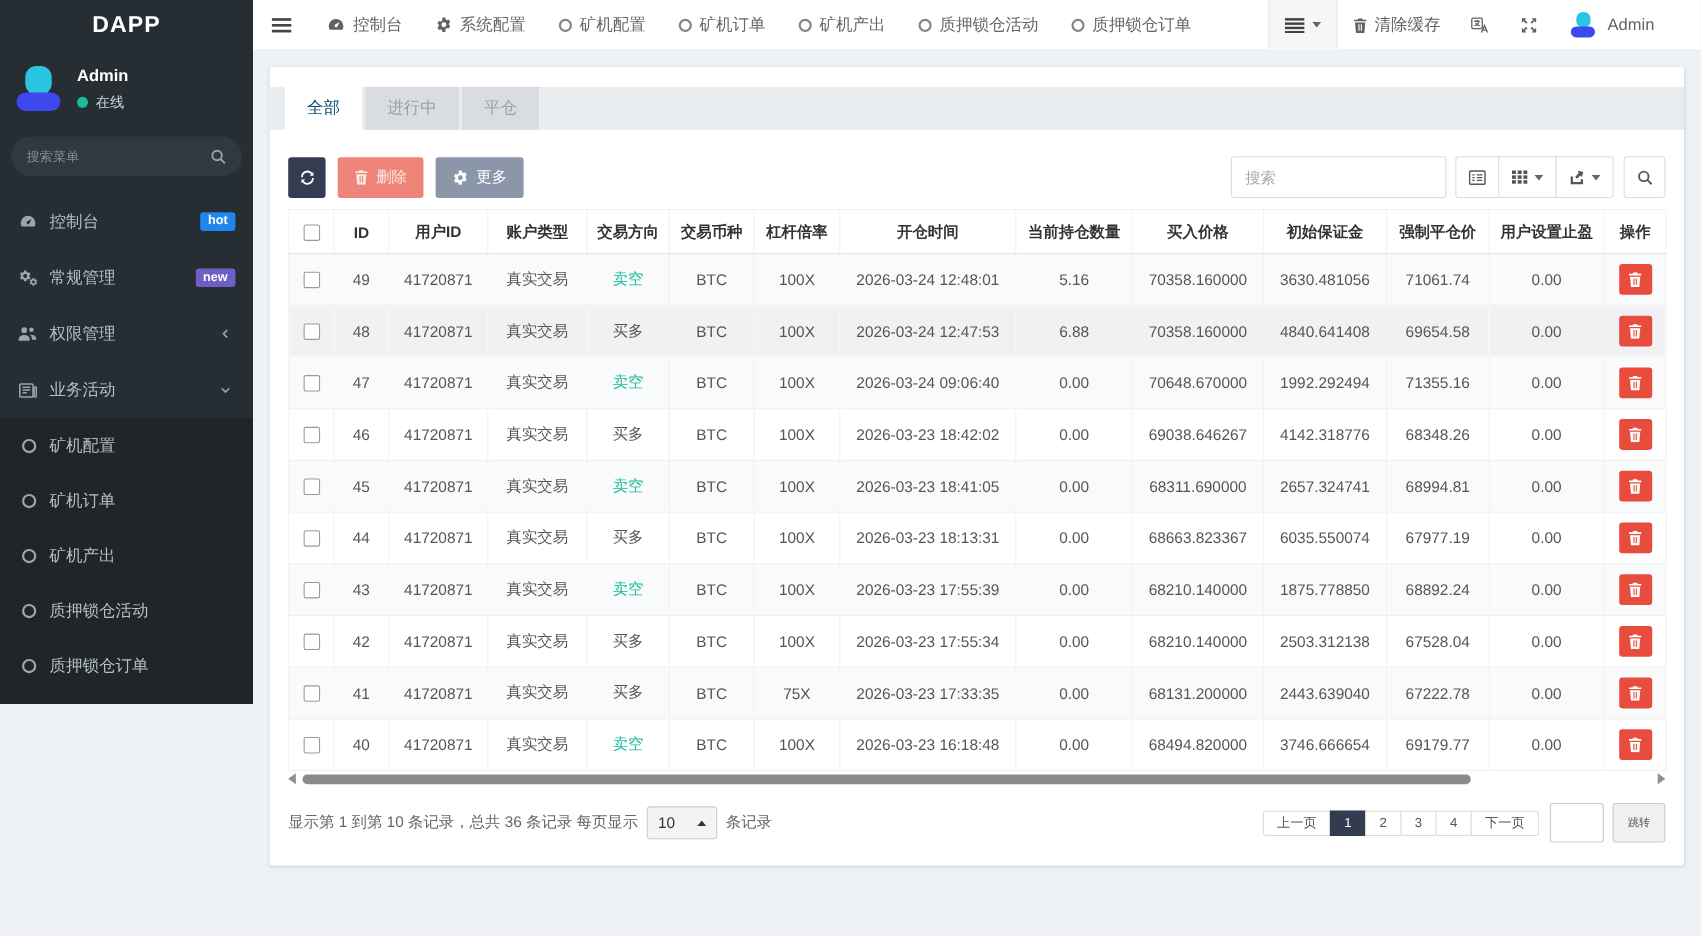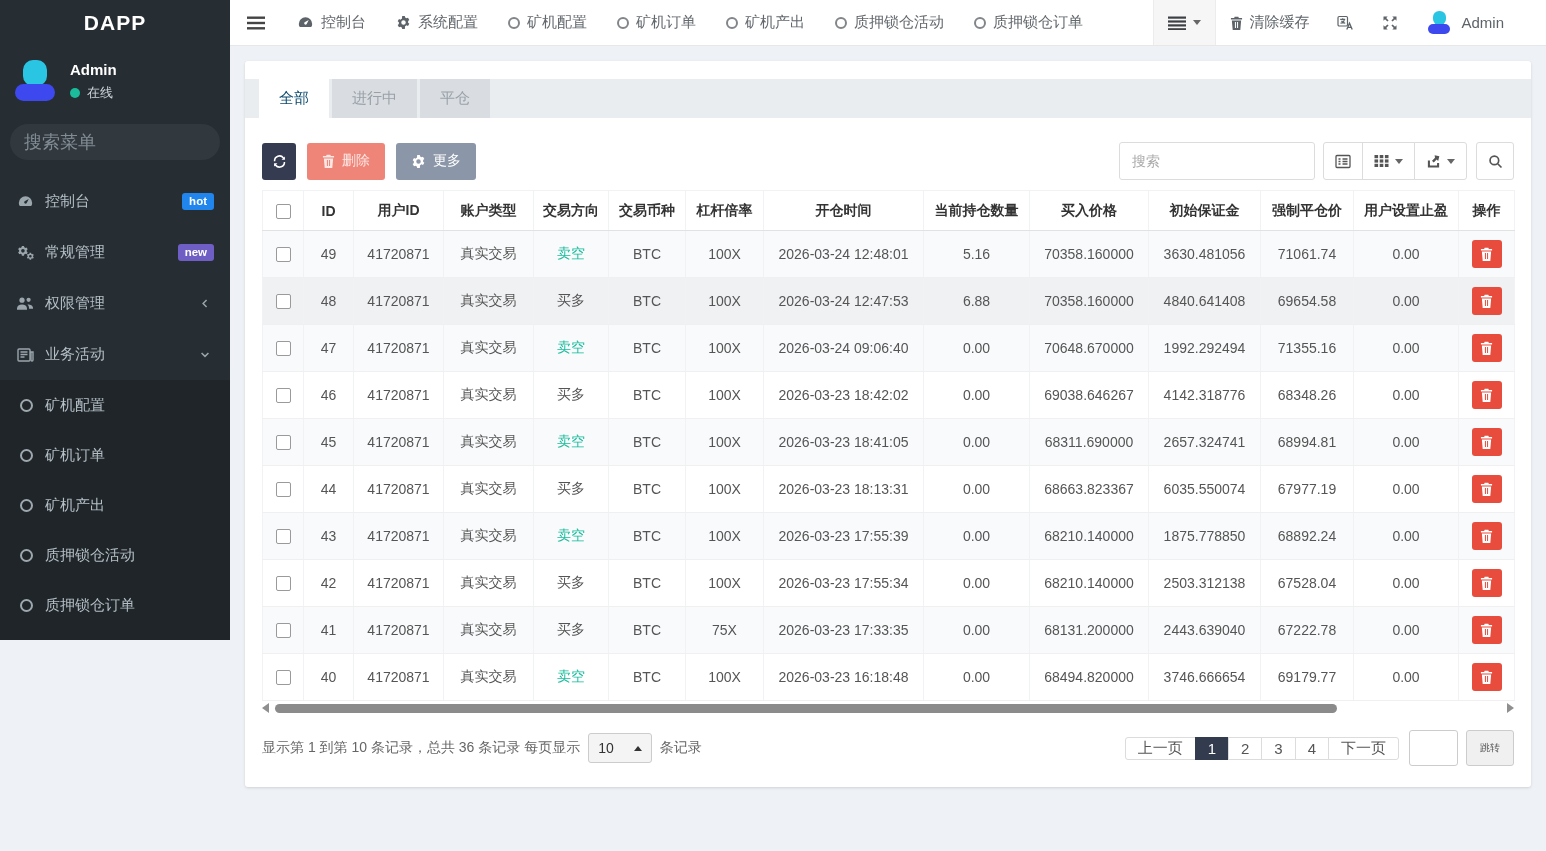--- a/index.html
+++ b/index.html
@@ -15,21 +15,21 @@
   .avatar { width:46px; height:46px; position:relative; }
   .avatar .head { position:absolute; left:11px; top:2px; width:24px; height:26px; border-radius:10px; background:#2bc5e4; }
   .avatar .bodyp { position:absolute; left:3px; top:26px; width:40px; height:17px; border-radius:9px; background:#3d48ee; }
   .avatar.mini { width:26px; height:26px; }
   .avatar.mini .head { left:7px; top:1px; width:13px; height:14px; border-radius:6px; }
   .avatar.mini .bodyp { left:2px; top:14px; width:22px; height:10px; border-radius:5px; }
   .p-name { color:#fff; font-weight:bold; font-size:15px; margin-bottom:6px; }
   .p-status { display:flex; align-items:center; gap:7px; font-size:13px; color:#cdd5da; }
   .dot { width:10px; height:10px; border-radius:50%; background:#1abc9c; }
   .side-search { margin:4px 10px 16px; height:36px; background:#31383e; border-radius:18px; display:flex; align-items:center; padding:0 14px; }
-  .side-search input { flex:1; background:transparent; border:none; outline:none; color:#cfd6da; font-size:18px; }
+  .side-search input { flex:1; background:transparent; border:none; outline:none; color:#cfd6da; font-size:12px; }
   .side-search input::placeholder { color:#828c94; }
   .side-search .ic { color:#9aa4ab; }
   .menu { font-size:15px; }
   .m-item { height:51px; display:flex; align-items:center; gap:11px; padding:0 16px; cursor:pointer; }
   .m-item .ic { width:18px; color:#9aa5ac; }
   .m-badge { margin-left:auto; font-size:11.5px; font-weight:bold; color:#fff; border-radius:3px; padding:2px 7px 3px; }
   .m-chev { margin-left:auto; color:#8d979e; }
   .m-chev.down { transform:rotate(-90deg); }
   .submenu { background:#1f2529; }
   .s-item { height:50px; display:flex; align-items:center; gap:12px; padding:0 16px 0 20px; cursor:pointer; color:#b4bfc6; }
@@ -86,21 +86,21 @@
   .hs-thumb { position:absolute; left:13px; top:1px; width:1062px; height:9px; background:#8b8b8b; border-radius:5px; cursor:pointer; }
   .hs-arrow { position:absolute; top:0; width:0; height:0; border-top:5px solid transparent; border-bottom:5px solid transparent; cursor:pointer; }
   .hs-arrow.left { left:0; border-right:7px solid #8f8f8f; }
   .hs-arrow.right { right:0; border-left:7px solid #8f8f8f; }
 
   
   .tfooter { display:flex; align-items:center; margin-top:16px; width:1252px; }
   .finfo { color:#666; display:flex; align-items:center; gap:8px; }
   .psize { display:inline-flex; align-items:center; gap:20px; border:1px solid #ccc; background:#f4f4f4; border-radius:3px; padding:6px 9px; color:#333; cursor:pointer; }
   .pager { margin-left:auto; display:flex; align-items:center; }
-  .pg { min-width:33px; height:23px; padding:0 12px; display:flex; align-items:center; justify-content:center; border:1px solid #dcdcdc; background:#fff; color:#555; margin-left:-1px; cursor:pointer; font-size:15px; }
+  .pg { min-width:33px; height:23px; padding:0 12px; display:flex; align-items:center; justify-content:center; border:1px solid #dcdcdc; background:#fff; color:#555; margin-left:-1px; cursor:pointer; font-size:12px; }
   .pg.first { border-radius:3px 0 0 3px; margin-left:0; }
   .pg.last { border-radius:0 3px 3px 0; }
   .pg.active { background:#333b4f; border-color:#333b4f; color:#fff; }
   .jump-in { width:49px; height:36px; border:1px solid #ccc; border-radius:3px; margin-left:10px; outline:none; padding:0 6px; font-family:inherit; }
   .jump-btn { height:36px; padding:0 13px; border:1px solid #ccc; background:#f0f0f0; border-radius:3px; margin-left:8px; color:#555; cursor:pointer; font-size:10px; font-family:inherit; }
 </style>
 </head>
 <body>
 
 <aside class="sidebar">

